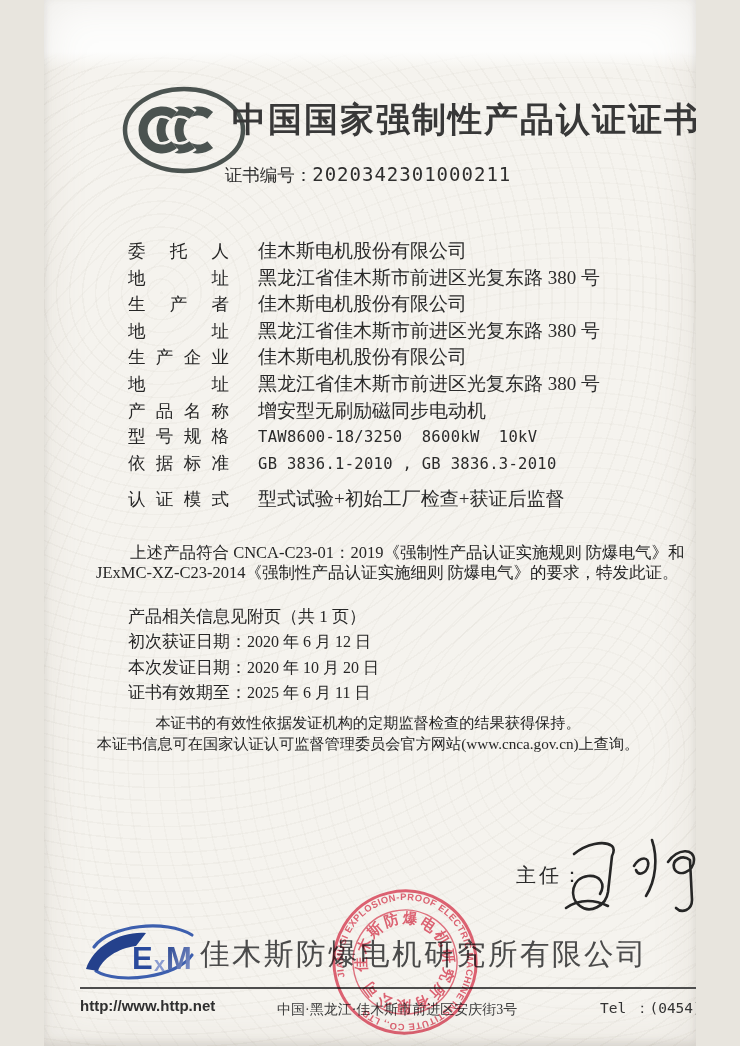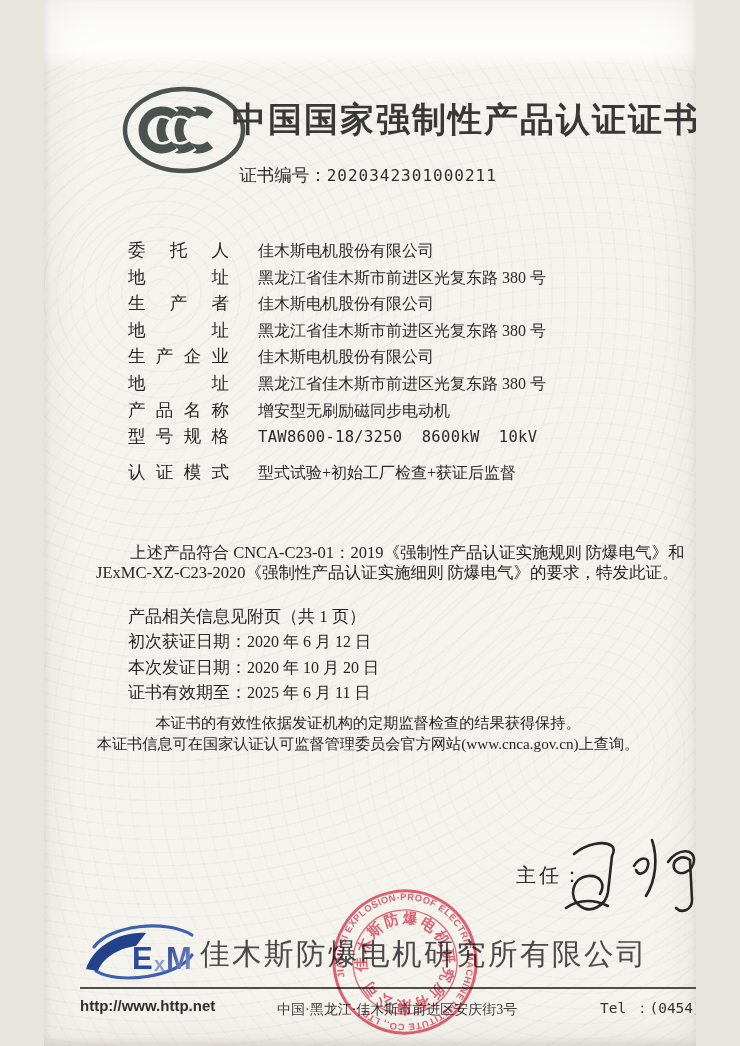--- a/index.html
+++ b/index.html
@@ -14,29 +14,29 @@
     font-family:"Liberation Serif","DejaVu Serif",serif;
     color:#2b2b2b;
     padding-left:24px;
   }
   .abs{position:absolute;}
   .title{
     left:188px;top:97px;font-size:34px;font-weight:700;letter-spacing:2px;
     color:#383838;font-family:"Liberation Sans","DejaVu Sans",sans-serif;white-space:nowrap;
   }
   .certno{left:0;top:163px;width:648px;text-align:center;font-size:17.5px;color:#2e2e2e;white-space:nowrap;}
-  .certno .num{font-family:"DejaVu Sans Mono",monospace;font-size:16px;letter-spacing:1px;}
+  .certno .num{font-family:"DejaVu Sans Mono",monospace;font-size:19px;letter-spacing:1px;}
   .fields{left:84px;top:238px;width:600px;}
   .frow{display:flex;align-items:baseline;height:26.6px;}
   .frow.gap{margin-top:9px;}
   .flabel{
     display:inline-block;width:101px;text-align:justify;text-align-last:justify;
     font-size:17.5px;color:#262626;flex:0 0 101px;
   }
-  .fval{margin-left:29px;font-size:16px;white-space:pre;color:#2b2b2b;}
+  .fval{margin-left:29px;font-size:19px;white-space:pre;color:#2b2b2b;}
   .fval.lat{font-family:"DejaVu Sans Mono",monospace;font-size:15.5px;letter-spacing:0.3px;}
   .statement{left:52px;top:543px;width:622px;font-size:16.5px;line-height:19.5px;color:#262626;}
   .statement .ind{text-indent:34px;}
   .inforows{left:84px;top:604px;font-size:17px;line-height:25.3px;color:#262626;}
   .inforows .dval{font-size:16px;}
   .notes{left:0;top:713px;width:648px;text-align:center;font-size:15.2px;line-height:20.8px;color:#262626;}
   .director{left:472px;top:862px;font-size:20px;letter-spacing:3px;color:#2a2a2a;white-space:nowrap;}
   .sig{left:514px;top:818px;}
   .stampbox{left:283px;top:884px;width:156px;height:156px;mix-blend-mode:multiply;opacity:0.88;z-index:6;}
   .jexm{left:36px;top:913px;}
@@ -97,29 +97,33 @@
       <span class="fval">黑龙江省佳木斯市前进区光复东路 380 号</span>
     </div>
     <div class="frow">
       <span class="flabel">产品名称</span>
       <span class="fval">增安型无刷励磁同步电动机</span>
     </div>
     <div class="frow">
       <span class="flabel">型号规格</span>
       <span class="fval lat">TAW8600-18/3250  8600kW  10kV</span>
     </div>
+    <div class="frow">
+      <span class="flabel">依据标准</span>
+      <span class="fval lat">GB 3836.1-2010 , GB 3836.3-2010</span>
+    </div>
     <div class="frow gap">
       <span class="flabel">认证模式</span>
       <span class="fval">型式试验+初始工厂检查+获证后监督</span>
     </div>
   </div>
 
   <div class="abs statement">
     <div class="ind">上述产品符合 CNCA-C23-01：2019《强制性产品认证实施规则 防爆电气》和</div>
-    <div>JExMC-XZ-C23-2020《强制性产品认证实施细则 防爆电气》的要求，特发此证。</div>
+    <div>JExMC-XZ-C23-2014《强制性产品认证实施细则 防爆电气》的要求，特发此证。</div>
   </div>
 
   <div class="abs inforows">
     <div>产品相关信息见附页（共 1 页）</div>
     <div>
       <span>初次获证日期：</span><span class="dval mono">2020 年 6 月 12 日</span>
     </div>
     <div>
       <span>本次发证日期：</span><span class="dval mono">2020 年 10 月 20 日</span>
     </div>

